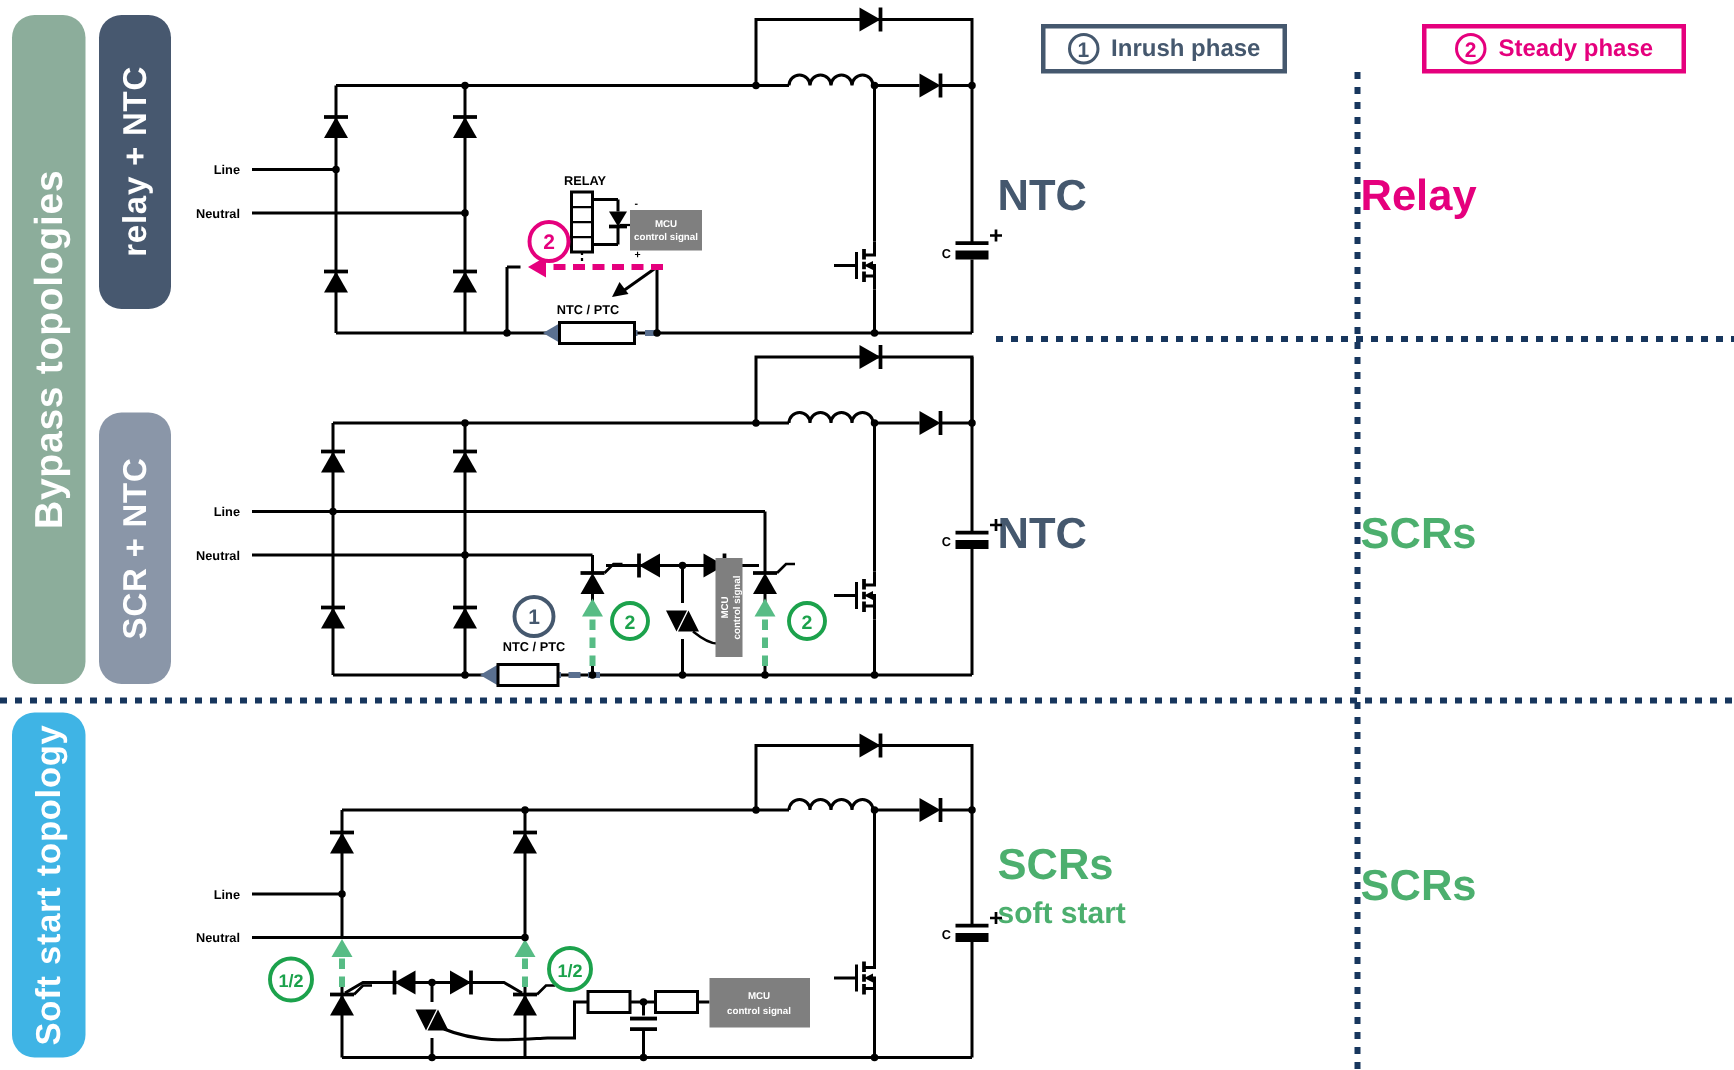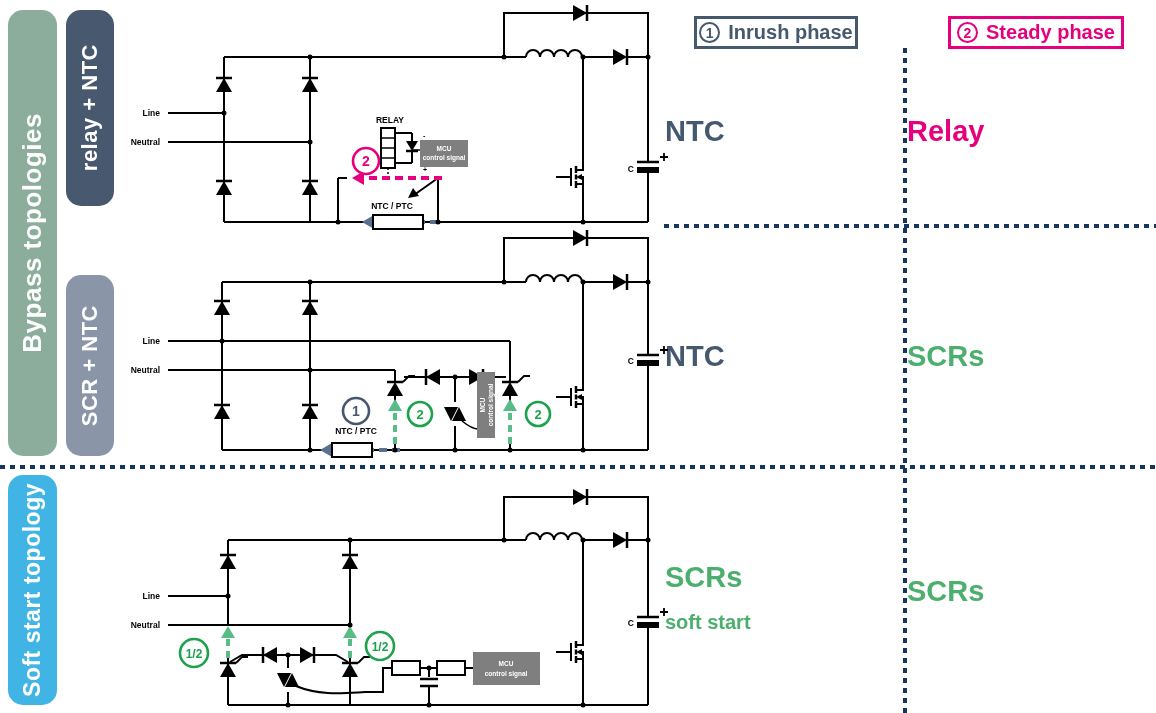--- a/index.html
+++ b/index.html
@@ -3,23 +3,23 @@
 <meta charset="utf-8">
 <style>
   *{margin:0;padding:0;box-sizing:border-box}
   html,body{background:#fff}
   body{font-family:"Liberation Sans",sans-serif}
   .stage{position:relative;width:1156px;height:713px;background:#fff;overflow:hidden}
   .vbar{position:absolute;border-radius:15px;display:flex;align-items:center;justify-content:center}
   .vbar span{writing-mode:vertical-rl;transform:rotate(180deg);color:#fff;font-weight:bold;white-space:nowrap;letter-spacing:.5px}
   .legend-box{position:absolute;display:flex;align-items:center;justify-content:center;gap:8px;background:#fff}
   .lnum{display:inline-flex;align-items:center;justify-content:center;width:21px;height:21px;border-radius:50%;font-weight:bold;font-size:14px;border:2px solid;flex:0 0 auto}
-  .ltext{font-weight:bold;font-size:20px;white-space:nowrap}
+  .ltext{font-weight:bold;font-size:16px;white-space:nowrap}
   .result{position:absolute;font-weight:bold;font-size:29px;line-height:1.1}
-  .result .sub{display:block;font-size:20px;margin-top:17px}
+  .result .sub{display:block;font-size:20px;margin-top:4px}
   .vdots{position:absolute;width:4px;background-image:repeating-linear-gradient(to bottom,#17365D 0 5px,transparent 5px 10px)}
   .hdots{position:absolute;height:4px;background-image:repeating-linear-gradient(to right,#17365D 0 5px,transparent 5px 10px)}
   svg .wire{stroke:#000;stroke-width:2;fill:none}
   svg .w25{stroke:#000;stroke-width:2.5}
   svg text{font-family:"Liberation Sans",sans-serif}
   .clbl{font-size:8.5px;font-weight:bold;fill:#000}
   .clbl-s{font-size:7px;font-weight:bold;fill:#000}
   .mcu-t{font-size:6.5px;font-weight:bold;fill:#fff}
   .resr{fill:#fff;stroke:#000;stroke-width:2}
   .dot{fill:#000}

